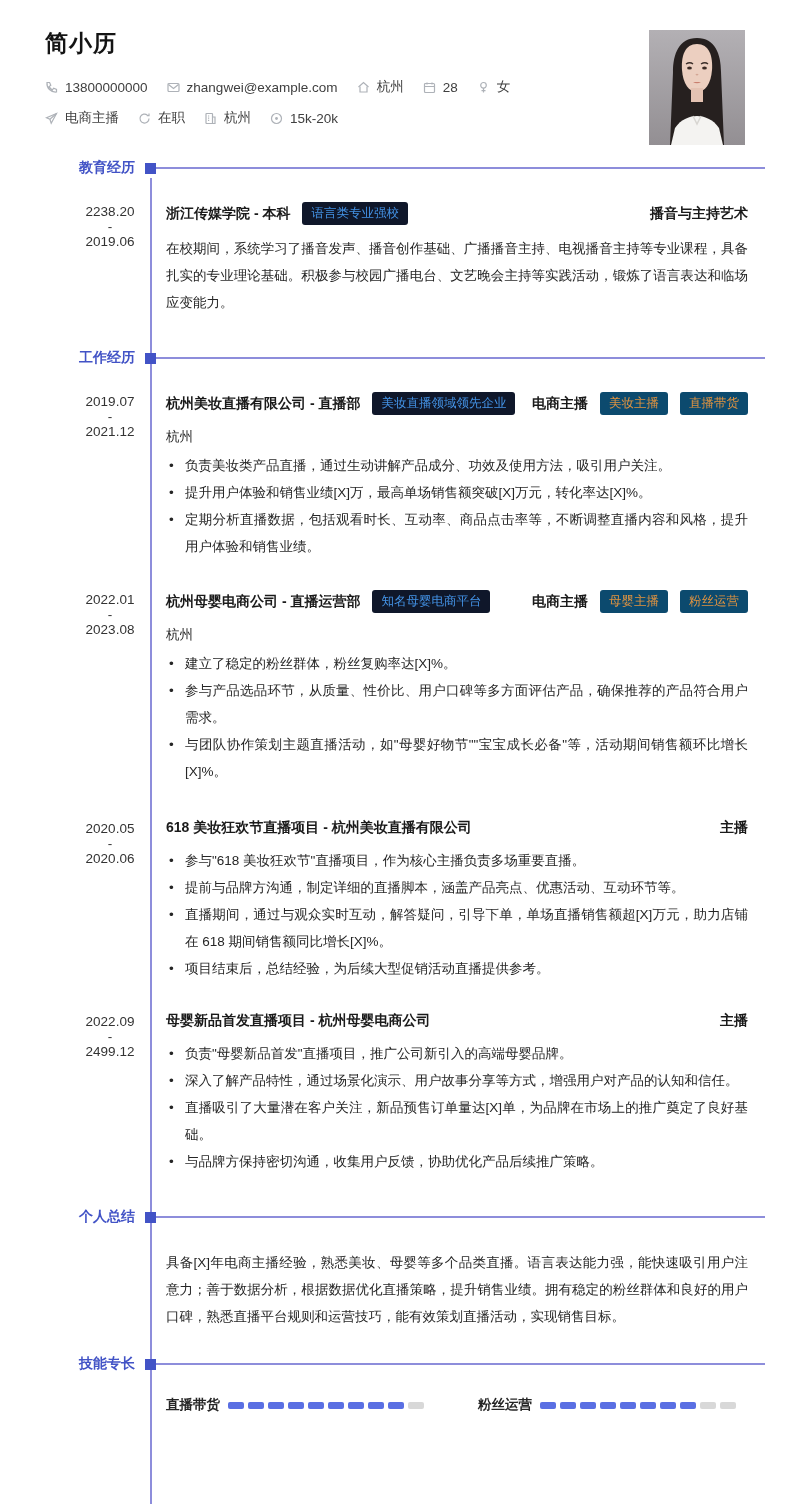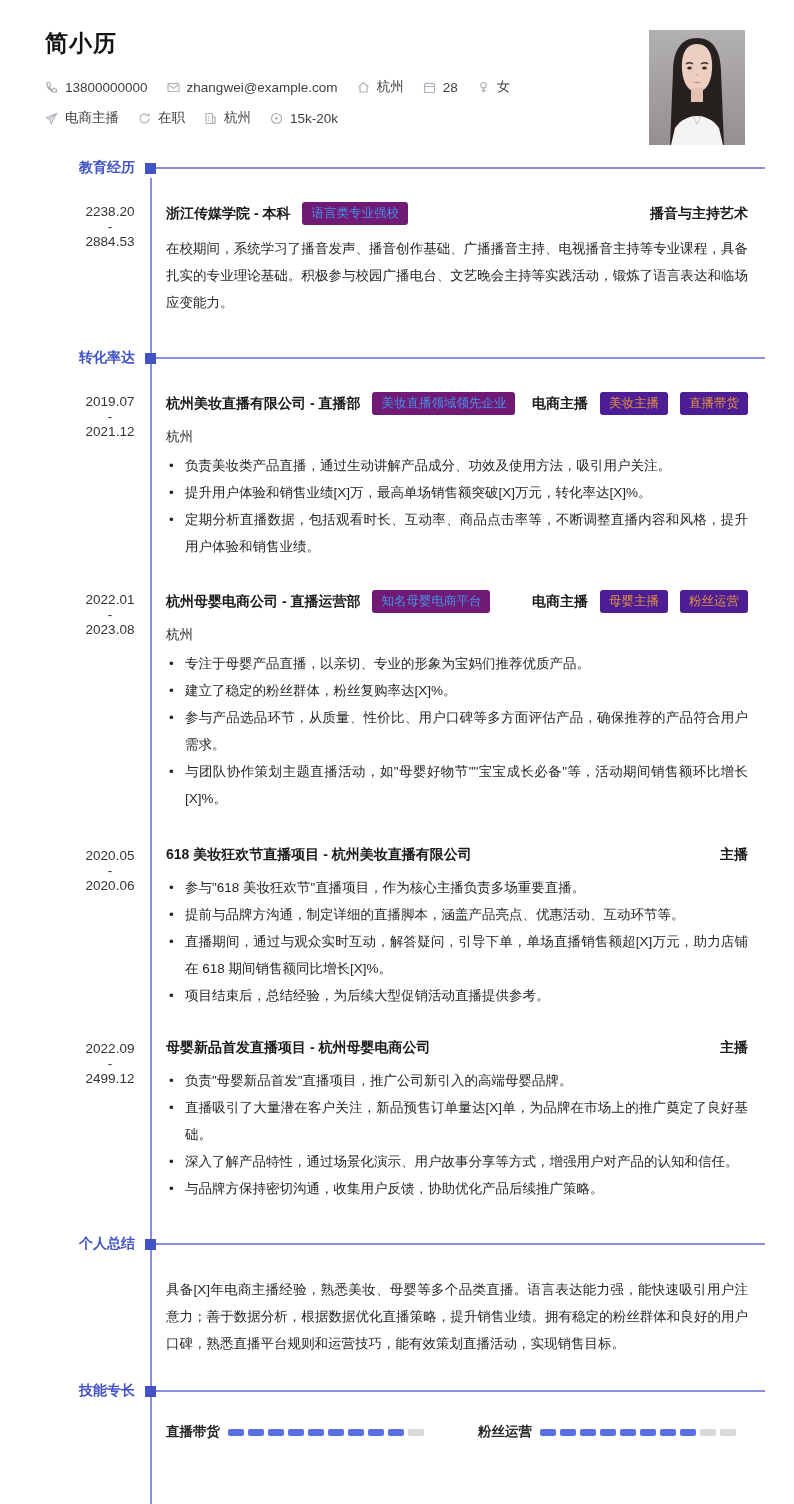--- a/index.html
+++ b/index.html
@@ -32,25 +32,25 @@
 
   .content { margin-left:166px; margin-right:46px; position:relative; }
 
   .entry { position:relative; }
   .dates { position:absolute; left:-111px; top:2px; width:110px; text-align:center;
            font-size:13.5px; color:#333; line-height:16px; }
   .dates .sep { line-height:14px; }
 
   .e-title-row { display:flex; align-items:center; font-size:14px; }
   .e-name { font-weight:700; color:#1a1a1a; white-space:nowrap; }
-  .badge-blue { background:#701a75; color:#4493e6; font-size:12.5px; padding:3px 9px;
+  .badge-blue { background:#0f172a; color:#4493e6; font-size:12.5px; padding:3px 9px;
                 border-radius:3px; margin-left:12px; white-space:nowrap; }
   .spacer { flex:1; }
   .e-role { font-weight:700; color:#1a1a1a; white-space:nowrap; }
-  .badge-orange { background:#4c1d95; color:#e29440; font-size:12.5px; padding:3px 9px;
+  .badge-orange { background:#0c4a6e; color:#e29440; font-size:12.5px; padding:3px 9px;
                   border-radius:3px; margin-left:12px; white-space:nowrap; }
   .e-loc { margin-top:13px; font-size:13.5px; color:#262626; }
   .desc { margin-top:10px; font-size:13.5px; line-height:27px; text-align:justify; }
 
   ul.bullets { list-style:none; margin-top:6px; }
   ul.bullets li { position:relative; padding-left:19px; font-size:13.5px; line-height:27px; text-align:justify; }
   ul.bullets li::before { content:"•"; position:absolute; left:3px; color:#262626; }
 
   
   .skill-grid { display:grid; grid-template-columns:1fr 1fr; column-gap:42px; row-gap:15px; margin-top:24px; }
@@ -190,36 +190,36 @@
     <div class="sec-head">
       <div class="sec-label">教育经历</div>
       <div class="sec-node"></div>
       <div class="sec-rule"></div>
     </div>
     <div class="content">
       <div class="entry mt-entry">
         <div class="dates">
           <div>2238.20</div>
           <div class="sep">-</div>
-          <div>2884.53</div>
+          <div>2019.06</div>
         </div>
         <div class="e-title-row">
           <span class="e-name">浙江传媒学院 - 本科</span>
           <span class="badge-blue">语言类专业强校</span>
           <span class="spacer"></span>
           <span class="e-role">播音与主持艺术</span>
         </div>
         <div class="desc">在校期间，系统学习了播音发声、播音创作基础、广播播音主持、电视播音主持等专业课程，具备扎实的专业理论基础。积极参与校园广播电台、文艺晚会主持等实践活动，锻炼了语言表达和临场应变能力。</div>
       </div>
     </div>
   </div>
 
   <div class="mt-sec">
     <div class="sec-head">
-      <div class="sec-label">转化率达</div>
+      <div class="sec-label">工作经历</div>
       <div class="sec-node"></div>
       <div class="sec-rule"></div>
     </div>
     <div class="content">
 
       <div class="entry mt-entry">
         <div class="dates">
           <div>2019.07</div>
           <div class="sep">-</div>
           <div>2021.12</div>
@@ -249,21 +249,20 @@
         <div class="e-title-row">
           <span class="e-name">杭州母婴电商公司 - 直播运营部</span>
           <span class="badge-blue">知名母婴电商平台</span>
           <span class="spacer"></span>
           <span class="e-role">电商主播</span>
           <span class="badge-orange">母婴主播</span>
           <span class="badge-orange">粉丝运营</span>
         </div>
         <div class="e-loc">杭州</div>
         <ul class="bullets">
-          <li>专注于母婴产品直播，以亲切、专业的形象为宝妈们推荐优质产品。</li>
           <li>建立了稳定的粉丝群体，粉丝复购率达[X]%。</li>
           <li>参与产品选品环节，从质量、性价比、用户口碑等多方面评估产品，确保推荐的产品符合用户需求。</li>
           <li>与团队协作策划主题直播活动，如"母婴好物节""宝宝成长必备"等，活动期间销售额环比增长[X]%。</li>
         </ul>
       </div>
 
     </div>
   </div>
 
   <div class="mt-sec">
@@ -294,22 +293,22 @@
           <div class="sep">-</div>
           <div>2499.12</div>
         </div>
         <div class="e-title-row">
           <span class="e-name">母婴新品首发直播项目 - 杭州母婴电商公司</span>
           <span class="spacer"></span>
           <span class="e-role">主播</span>
         </div>
         <ul class="bullets" style="margin-top:10px;">
           <li>负责"母婴新品首发"直播项目，推广公司新引入的高端母婴品牌。</li>
+          <li>深入了解产品特性，通过场景化演示、用户故事分享等方式，增强用户对产品的认知和信任。</li>
           <li>直播吸引了大量潜在客户关注，新品预售订单量达[X]单，为品牌在市场上的推广奠定了良好基础。</li>
-          <li>深入了解产品特性，通过场景化演示、用户故事分享等方式，增强用户对产品的认知和信任。</li>
           <li>与品牌方保持密切沟通，收集用户反馈，协助优化产品后续推广策略。</li>
         </ul>
       </div>
 
     </div>
   </div>
 
   <div class="mt-sec">
     <div class="sec-head">
       <div class="sec-label">个人总结</div>

